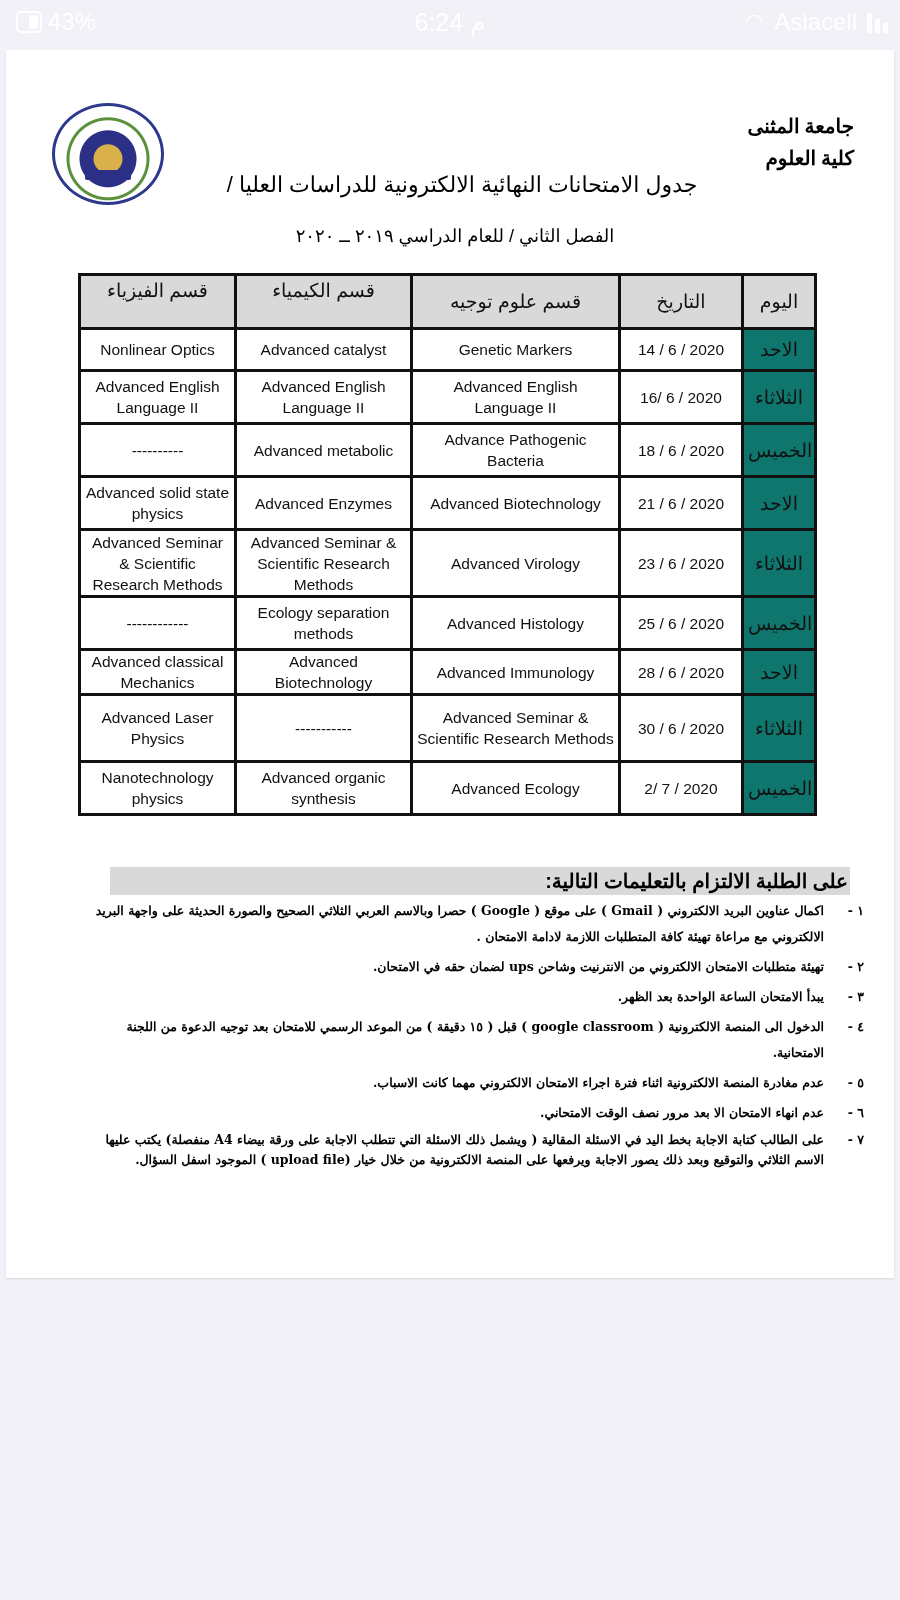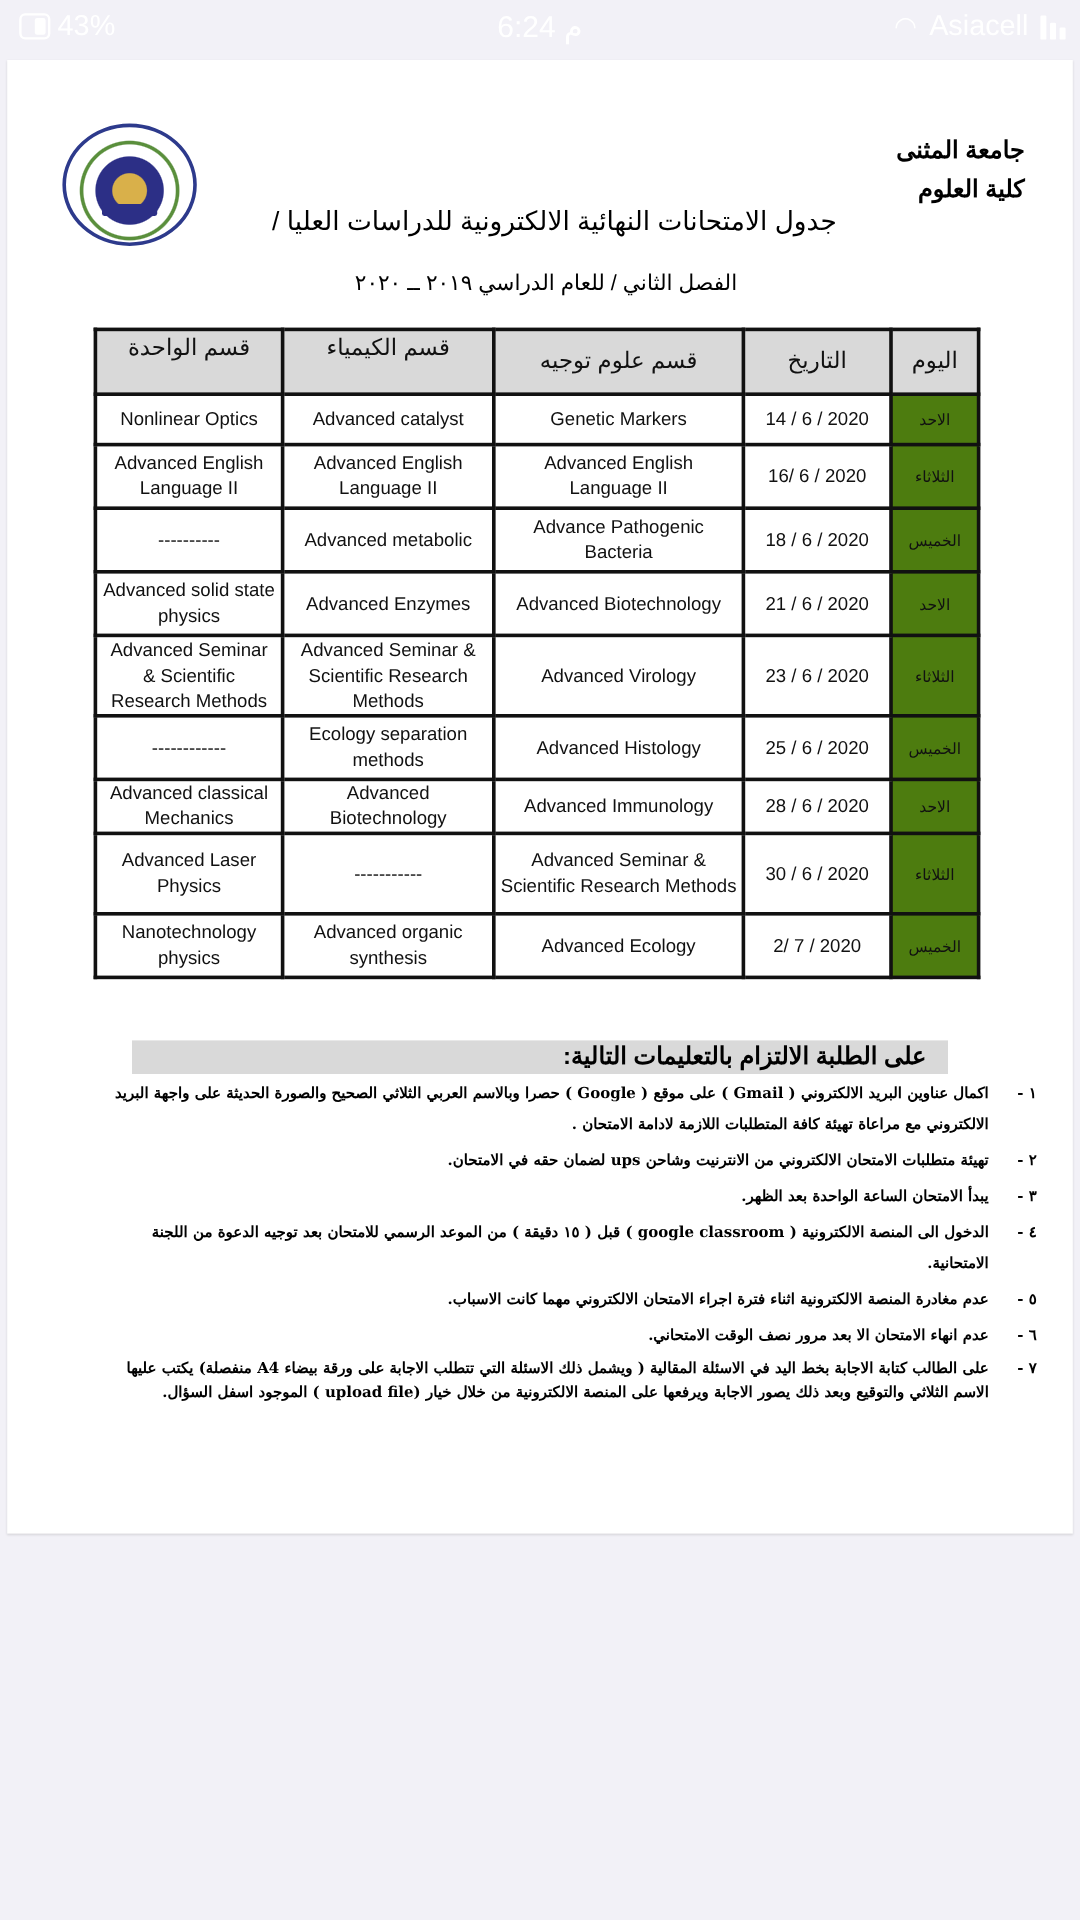--- a/index.html
+++ b/index.html
@@ -13,32 +13,32 @@
   .status-bar .center { position: absolute; left: 0; right: 0; top: 8px; text-align: center; font-size: 25px; }
   .status-bar .right { position: absolute; right: 12px; top: 8px; display: flex; align-items: center; gap: 10px; font-size: 24px; }
   .signal { display: flex; align-items: flex-end; gap: 3px; height: 22px; }
   .signal span { width: 5px; background: #fff; border-radius: 1px; }
 
   .page { position: absolute; left: 6px; top: 50px; width: 888px; height: 1228px; background: #ffffff; box-shadow: 0 1px 2px rgba(0,0,0,0.12); }
 
   .logo { position: absolute; left: 46px; top: 53px; width: 112px; height: 102px; border-radius: 50%; border: 3px solid #2d3a8c; background: radial-gradient(circle at 50% 55%, #d9b04a 0 14px, #2c2f86 15px 28px, #ffffff 29px 38px, #5a8f3c 39px 41px, #ffffff 42px); }
   .logo::after { content: ""; position: absolute; left: 30px; top: 64px; width: 46px; height: 10px; background: #2c2f86; border-radius: 2px; }
 
-  .uni-name { position: absolute; right: 40px; top: 60px; text-align: right; font-family: Liberation Sans, sans-serif; font-weight: bold; font-size: 20px; line-height: 32px; direction: rtl; color: #000; }
+  .uni-name { position: absolute; right: 40px; top: 60px; text-align: right; font-family: Liberation Serif, serif; font-weight: bold; font-size: 20px; line-height: 32px; direction: rtl; color: #000; }
 
   .title1 { position: absolute; left: 0; width: 888px; top: 122px; text-align: center; font-size: 22px; direction: rtl; color: #000; padding-left: 24px; }
   .title2 { position: absolute; left: 0; width: 888px; top: 175px; text-align: center; font-size: 18px; direction: rtl; color: #000; padding-left: 10px; }
 
   table.schedule { position: absolute; left: 72px; top: 223px; width: 736px; border-collapse: collapse; table-layout: fixed; direction: ltr; }
   table.schedule td, table.schedule th { border: 3px solid #111; text-align: center; vertical-align: middle; font-size: 15.5px; line-height: 21px; color: #111; font-weight: normal; padding: 0 4px; }
   table.schedule th { background: #d9d9d9; font-size: 19px; height: 54px; }
-  table.schedule td.day { background: #4d7c0f; font-size: 13px; }
+  table.schedule td.day { background: #0f766e; font-size: 19px; }
   col.c-phys { width: 156px; } col.c-chem { width: 176px; } col.c-bio { width: 208px; } col.c-date { width: 123px; } col.c-day { width: 73px; }
 
-  .instr-title { position: absolute; left: 104px; top: 817px; width: 680px; height: 28px; background: #d9d9d9; direction: rtl; font-weight: bold; font-size: 20px; line-height: 28px; padding-right: 18px; color: #000; }
+  .instr-title { position: absolute; left: 104px; top: 817px; width: 740px; height: 28px; background: #d9d9d9; direction: rtl; font-weight: bold; font-size: 20px; line-height: 28px; padding-right: 2px; color: #000; }
 
   .instructions { position: absolute; left: 76px; top: 848px; width: 782px; direction: rtl; list-style: none; color: #000; }
   .instructions li { font-family: "DejaVu Serif", serif; font-weight: bold; font-size: 12.5px; line-height: 26px; padding-right: 40px; position: relative; margin-bottom: 4px; }
   .instructions li .num { position: absolute; right: 0; top: 0; width: 36px; text-align: right; }
   .instructions li.tight { line-height: 20px; margin-top: 4px; }
 </style>
 </head>
 <body>
 
 <div class="status-bar">
@@ -72,21 +72,21 @@
   <table class="schedule">
     <colgroup>
       <col class="c-phys">
         <col class="c-chem">
         <col class="c-bio">
         <col class="c-date">
         <col class="c-day">
     </colgroup>
     <thead>
       <tr>
-        <th style="vertical-align:top;padding-top:4px;">قسم الواحدة</th>
+        <th style="vertical-align:top;padding-top:4px;">قسم الفيزياء</th>
         <th style="vertical-align:top;padding-top:4px;">قسم الكيمياء</th>
         <th>قسم علوم توجيه</th>
         <th>التاريخ</th>
         <th>اليوم</th>
       </tr>
     </thead>
     <tbody>
       <tr style="height:42px">
         <td>Nonlinear Optics</td>
         <td>Advanced catalyst</td>

